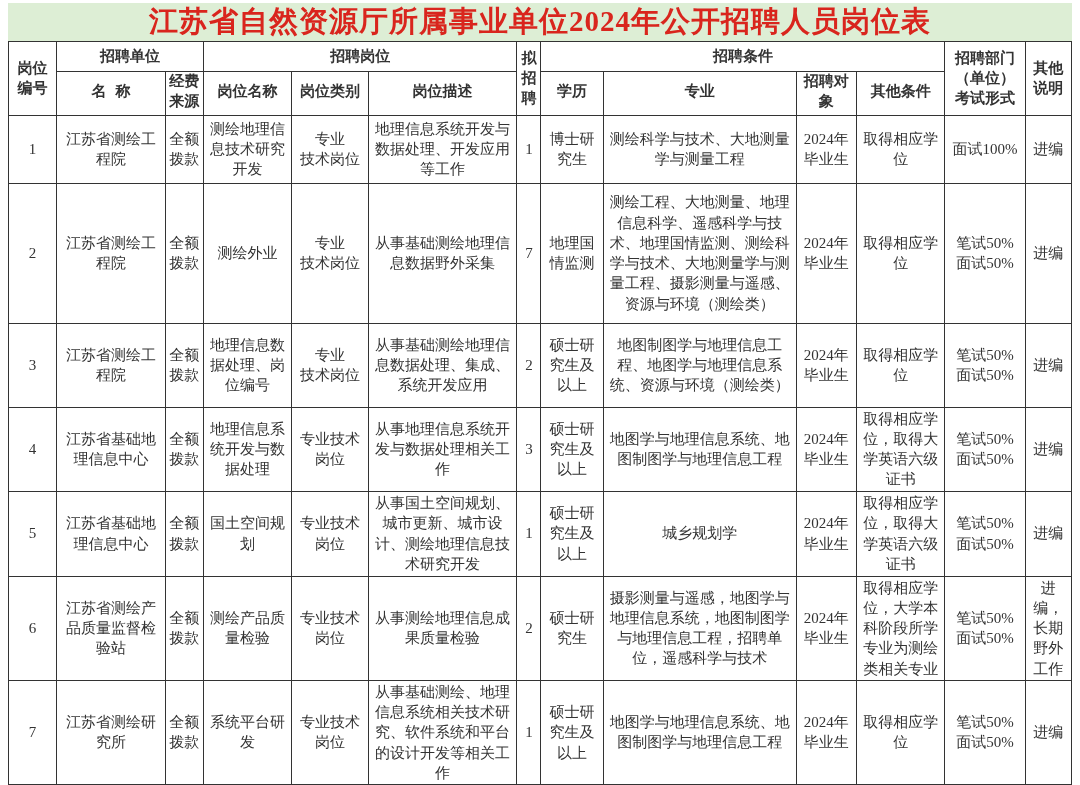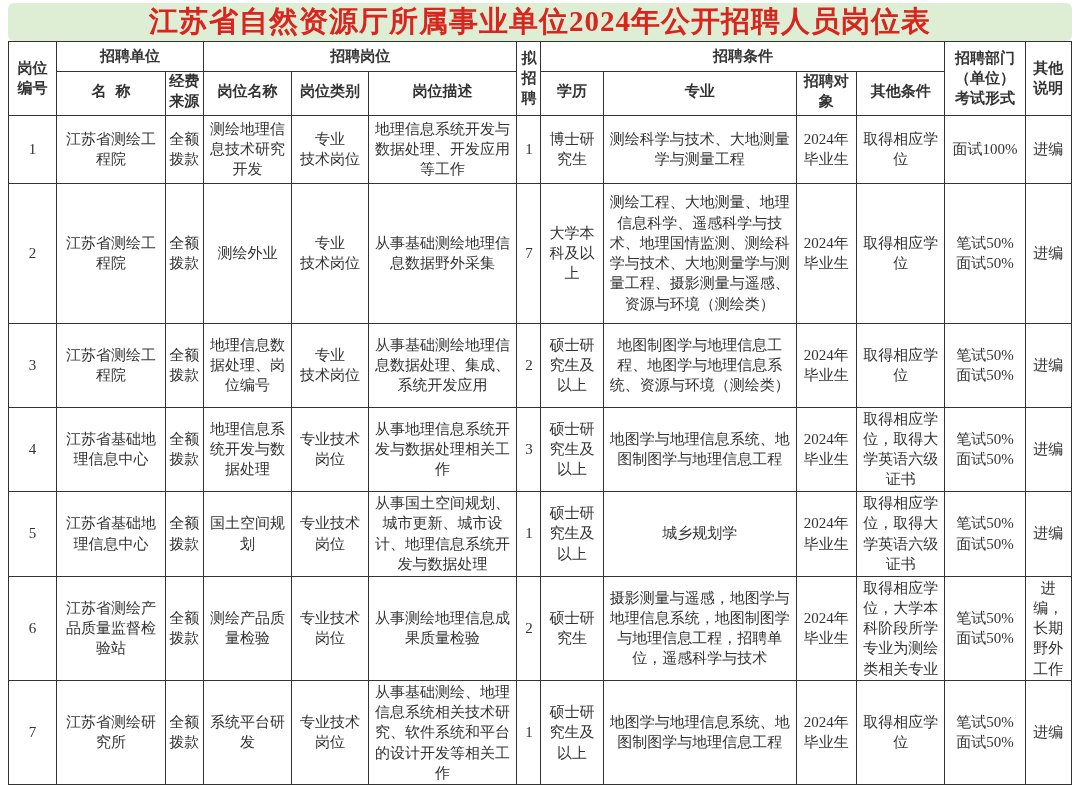--- a/index.html
+++ b/index.html
@@ -3,21 +3,21 @@
 <meta charset="utf-8">
 <style>
   html,body { margin:0; padding:0; background:#ffffff; }
   body {
     width:1080px; height:785px; overflow:hidden;
     font-family:"Liberation Serif","DejaVu Serif",serif;
   }
   .sheet { padding:3px 8px 0 8px; }
   .title-bar {
     width:1064px; height:38px; background:#ddeed5;
-    display:flex; align-items:center; justify-content:center;border-radius:6px;
+    display:flex; align-items:center; justify-content:center;
   }
   .title-text {
     color:#d9251d; font-weight:bold; font-size:29px; letter-spacing:1px;
     white-space:nowrap;
   }
   table.positions {
     border-collapse:collapse; table-layout:fixed; width:1064px;
   }
   table.positions th, table.positions td {
     border:1.5px solid #333333;
@@ -106,21 +106,21 @@
     </tr>
     <tr class="r2">
       <td>2</td>
       <td>江苏省测绘工程院</td>
       <td>全额拨款</td>
       <td>测绘外业</td>
       <td>专业
 技术岗位</td>
       <td>从事基础测绘地理信息数据野外采集</td>
       <td>7</td>
-      <td>大学本科及以上</td>
+      <td>地理国情监测</td>
       <td>测绘工程、大地测量、地理信息科学、遥感科学与技术、地理国情监测、测绘科学与技术、大地测量学与测量工程、摄影测量与遥感、资源与环境（测绘类）</td>
       <td>2024年毕业生</td>
       <td>取得相应学位</td>
       <td>笔试50%
 面试50%</td>
       <td>进编</td>
     </tr>
     <tr class="r3">
       <td>3</td>
       <td>江苏省测绘工程院</td>
@@ -153,21 +153,21 @@
       <td>笔试50%
 面试50%</td>
       <td>进编</td>
     </tr>
     <tr class="r5">
       <td>5</td>
       <td>江苏省基础地理信息中心</td>
       <td>全额拨款</td>
       <td>国土空间规划</td>
       <td>专业技术岗位</td>
-      <td>从事国土空间规划、城市更新、城市设计、地理信息系统开发与数据处理</td>
+      <td>从事国土空间规划、城市更新、城市设计、测绘地理信息技术研究开发</td>
       <td>1</td>
       <td>硕士研究生及以上</td>
       <td>城乡规划学</td>
       <td>2024年毕业生</td>
       <td>取得相应学位，取得大学英语六级证书</td>
       <td>笔试50%
 面试50%</td>
       <td>进编</td>
     </tr>
     <tr class="r6">

